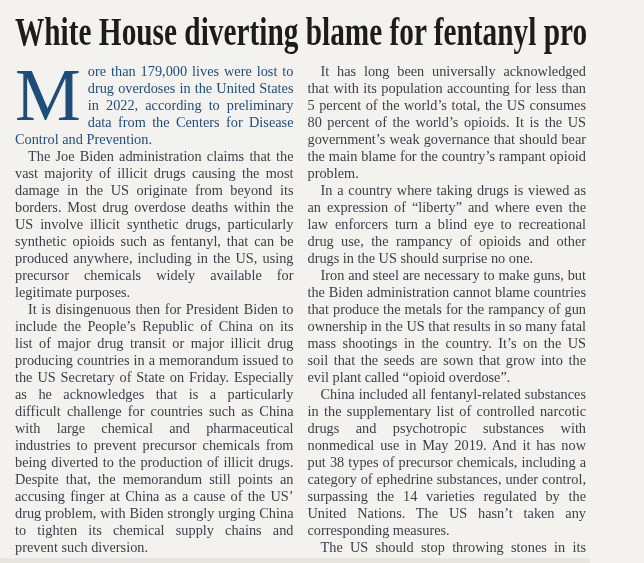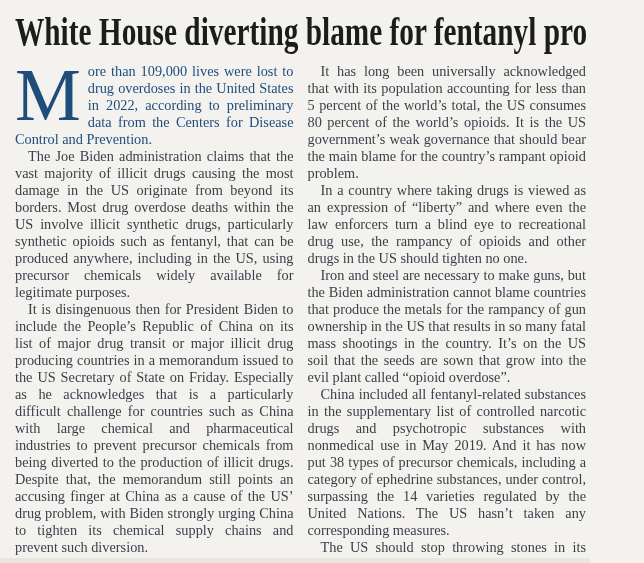--- a/index.html
+++ b/index.html
@@ -78,25 +78,25 @@
 
 <div class="page">
 
   <h1 class="headline-wrap">
     <svg width="636" height="48" aria-hidden="false">
       <text x="0" y="38" textLength="634" lengthAdjust="spacingAndGlyphs" class="headline-text">White House diverting blame for fentanyl problem</text>
     </svg>
   </h1>
 
   <div class="columns">
-    <p class="lead"><span class="dropcap">M</span><span>ore than 109,000 lives were lost to drug overdoses in the United States in 2022, according to preliminary data from the Centers for Disease Control and Prevention.</span></p>
+    <p class="lead"><span class="dropcap">M</span><span>ore than 179,000 lives were lost to drug overdoses in the United States in 2022, according to preliminary data from the Centers for Disease Control and Prevention.</span></p>
     <p>The Joe Biden administration claims that the vast majority of illicit drugs causing the most damage in the US originate from beyond its borders. Most drug overdose deaths within the US involve illicit synthetic drugs, particularly synthetic opioids such as fentanyl, that can be produced anywhere, including in the US, using precursor chemicals widely available for legitimate purposes.</p>
     <p>It is disingenuous then for President Biden to include the People’s Republic of China on its list of major drug transit or major illicit drug producing countries in a memorandum issued to the US Secretary of State on Friday. Especially as he acknowledges that is a particularly difficult challenge for countries such as China with large chemical and pharmaceutical industries to prevent precursor chemicals from being diverted to the production of illicit drugs. Despite that, the memorandum still points an accusing finger at China as a cause of the US’ drug problem, with Biden strongly urging China to tighten its chemical supply chains and prevent such diversion.</p>
     <p>It has long been universally acknowledged that with its population accounting for less than 5 percent of the world’s total, the US consumes 80 percent of the world’s opioids. It is the US government’s weak governance that should bear the main blame for the country’s rampant opioid problem.</p>
-    <p>In a country where taking drugs is viewed as an expression of “liberty” and where even the law enforcers turn a blind eye to recreational drug use, the rampancy of opioids and other drugs in the US should tighten no one.</p>
+    <p>In a country where taking drugs is viewed as an expression of “liberty” and where even the law enforcers turn a blind eye to recreational drug use, the rampancy of opioids and other drugs in the US should surprise no one.</p>
     <p>Iron and steel are necessary to make guns, but the Biden administration cannot blame countries that produce the metals for the rampancy of gun ownership in the US that results in so many fatal mass shootings in the country. It’s on the US soil that the seeds are sown that grow into the evil plant called “opioid overdose”.</p>
     <p>China included all fentanyl-related substances in the supplementary list of controlled narcotic drugs and psychotropic substances with nonmedical use in May 2019. And it has now put 38 types of precursor chemicals, including a category of ephedrine substances, under control, surpassing the 14 varieties regulated by the United Nations. The US hasn’t taken any corresponding measures.</p>
     <p>The US should stop throwing stones in its glass house, and put its house in order rather than blaming others for its own failings.</p>
   </div>
 
   <div class="bottom-divider"></div>
 
 </div>
 
 </body></html>

